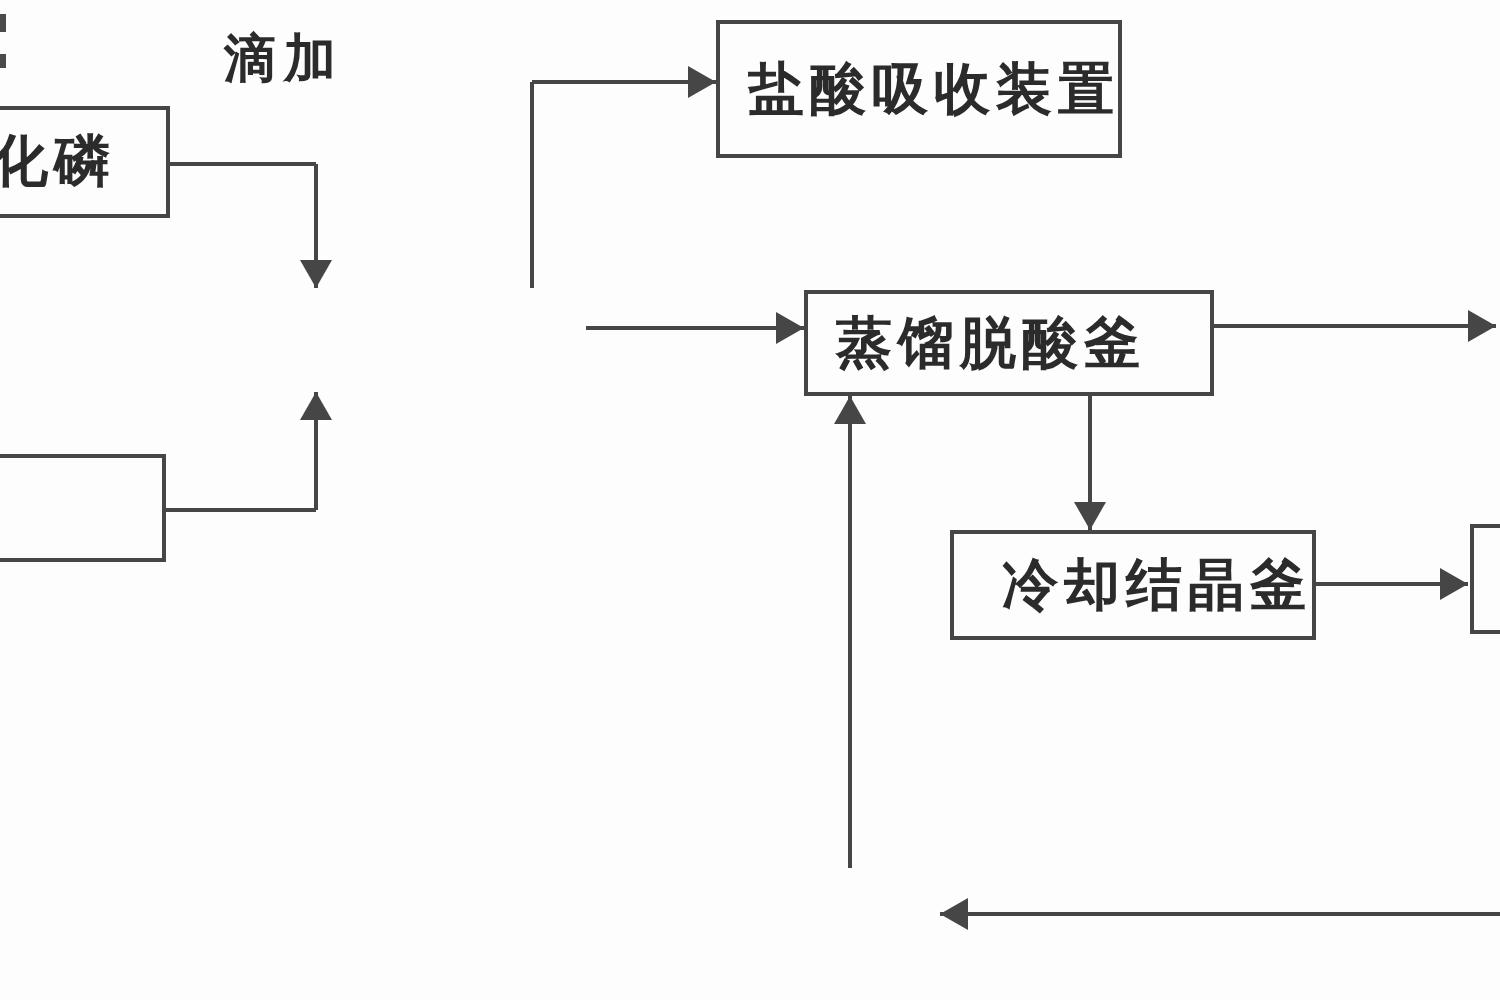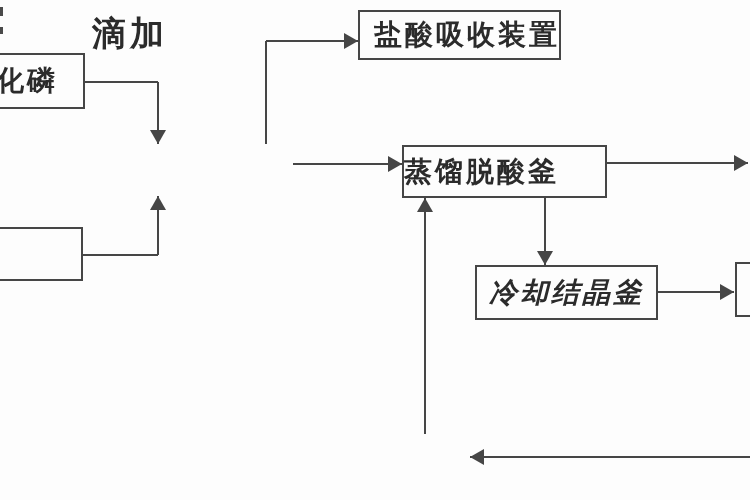--- a/index.html
+++ b/index.html
@@ -22,43 +22,43 @@
     font-weight: 600;
     color: #2b2b2b;
     letter-spacing: 3px;
     white-space: nowrap;
     line-height: 1;
   }
   .seg { position: absolute; background: #464646; }
   .head { position: absolute; width: 0; height: 0; }
   .annotation {
     position: absolute;
-    left: 92px; top: 16px;
-    font-size: 34px; font-weight: 600;
+    left: 112px; top: 16px;
+    font-size: 26px; font-weight: 600;
     color: #2b2b2b; letter-spacing: 4px;
     white-space: nowrap; line-height: 1;
   }
   .fragment { position: absolute; background: #4a4a4a; }
 </style>
 </head>
 <body>
 
 <div id="diagram">
   <div class="annotation">滴加</div>
 <div class="node" style="left: -62px; top: 53px; width: 147px; height: 56px; border-color: rgb(70, 70, 70);">
       <span class="node-label" style="padding-left: 56px; color: rgb(43, 43, 43);">化磷</span>
     </div>
-    <div class="node" style="left: 358px; top: 10px; width: 203px; height: 50px; border-color: rgb(70, 70, 70);">
+    <div class="node" style="left: 358px; top: 10px; width: 203px; height: 69px; border-color: rgb(70, 70, 70);">
       <span class="node-label" style="padding-left: 14px; color: rgb(43, 43, 43);">盐酸吸收装置</span>
     </div>
     <div class="node" style="left: 402px; top: 145px; width: 205px; height: 53px; border-color: rgb(70, 70, 70);">
-      <span class="node-label" style="color: rgb(43, 43, 43);">蒸馏脱酸釜</span>
+      <span class="node-label" style="padding-left: 14px; color: rgb(43, 43, 43);">蒸馏脱酸釜</span>
     </div>
     <div class="node" style="left: 475px; top: 265px; width: 183px; height: 55px; border-color: rgb(70, 70, 70);">
-      <span class="node-label" style="padding-left: 12px; color: rgb(43, 43, 43); font-style: italic;">冷却结晶釜</span>
+      <span class="node-label" style="padding-left: 24px; color: rgb(43, 43, 43);">冷却结晶釜</span>
     </div>
     <div class="node" style="left: -62px; top: 227px; width: 145px; height: 54px; border-color: rgb(70, 70, 70);"></div>
     <div class="node" style="left: 735px; top: 262px; width: 40px; height: 55px; border-color: rgb(70, 70, 70);"></div>
     <div class="" style="position: absolute; left: 0px; top: 0px;">
       <div class="seg" style="background: rgb(70, 70, 70); left: 85px; top: 81px; width: 73px; height: 2px;"></div>
       <div class="seg" style="background: rgb(70, 70, 70); left: 157px; top: 82px; width: 2px; height: 62px;"></div>
       <div class="head" style="left: 150px; top: 130px; border-left: 8px solid transparent; border-right: 8px solid transparent; border-top: 14px solid rgb(70, 70, 70);"></div>
     </div>
     <div class="" style="position: absolute; left: 0px; top: 0px;">
       <div class="seg" style="background: rgb(70, 70, 70); left: 265px; top: 41px; width: 2px; height: 103px;"></div>

